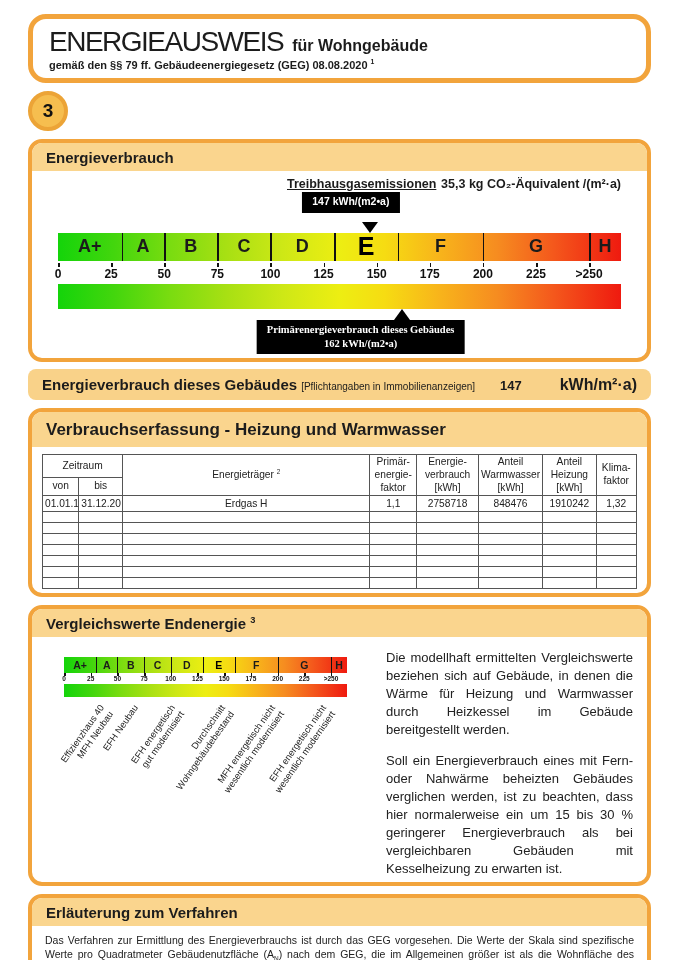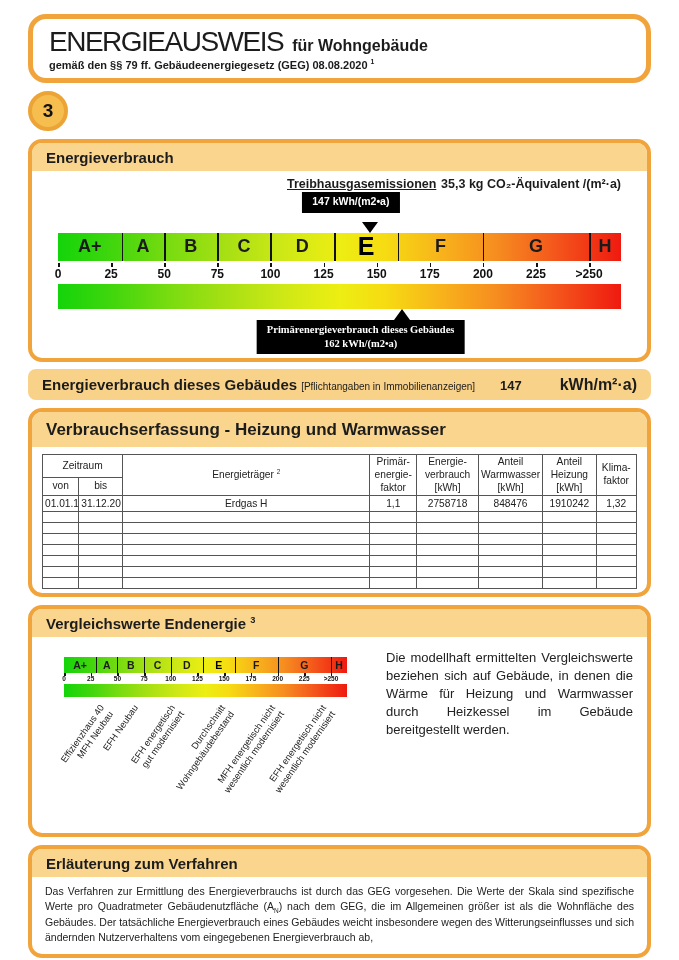--- a/index.html
+++ b/index.html
@@ -434,20 +434,21 @@
 Wohngebäudebestand</div>
               <div class="rot-label" style="left: 72.4528%;">MFH energetisch nicht
 wesentlich modernisiert</div>
               <div class="rot-label" style="left: 90.566%;">EFH energetisch nicht
 wesentlich modernisiert</div>
             </div>
         </div>
       </div>
       <div class="compare-right">
         <p>Die modellhaft ermittelten Vergleichswerte beziehen sich auf Gebäude, in denen die Wärme für Heizung und Warmwasser durch Heizkessel im Gebäude bereitgestellt werden.</p>
+        <p>Soll ein Energieverbrauch eines mit Fern- oder Nahwärme beheizten Gebäudes verglichen werden, ist zu beachten, dass hier normalerweise ein um 15 bis 30 % geringerer Energieverbrauch als bei vergleichbaren Gebäuden mit Kesselheizung zu erwarten ist.</p>
       </div>
     </div>
   </div>
 
   <div class="section">
     <div class="section-title">Erläuterung zum Verfahren</div>
     <div class="sec4-body">
       <span>Das Verfahren zur Ermittlung des Energieverbrauchs ist durch das GEG vorgesehen. Die Werte der Skala sind spezifische Werte pro Quadratmeter Gebäudenutzfläche (A</span><sub>N</sub><span>) nach dem GEG, die im Allgemeinen größer ist als die Wohnfläche des Gebäudes. Der tatsächliche Energieverbrauch eines Gebäudes weicht insbesondere wegen des Witterungseinflusses und sich ändernden Nutzerverhaltens vom eingegebenen Energieverbrauch ab,</span>
     </div>
   </div>

